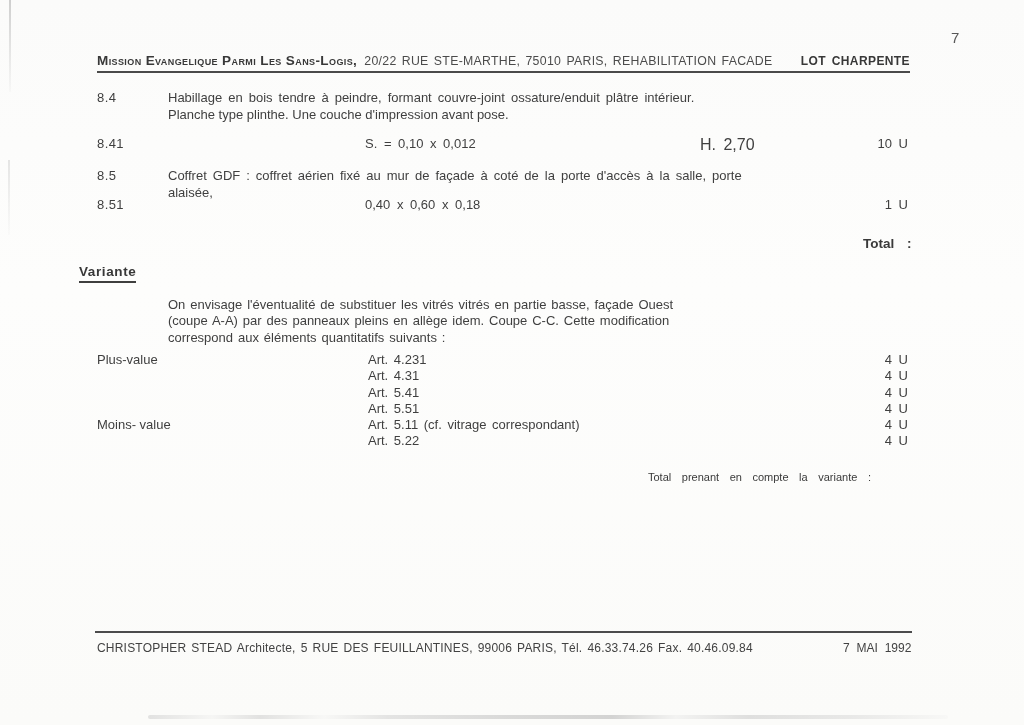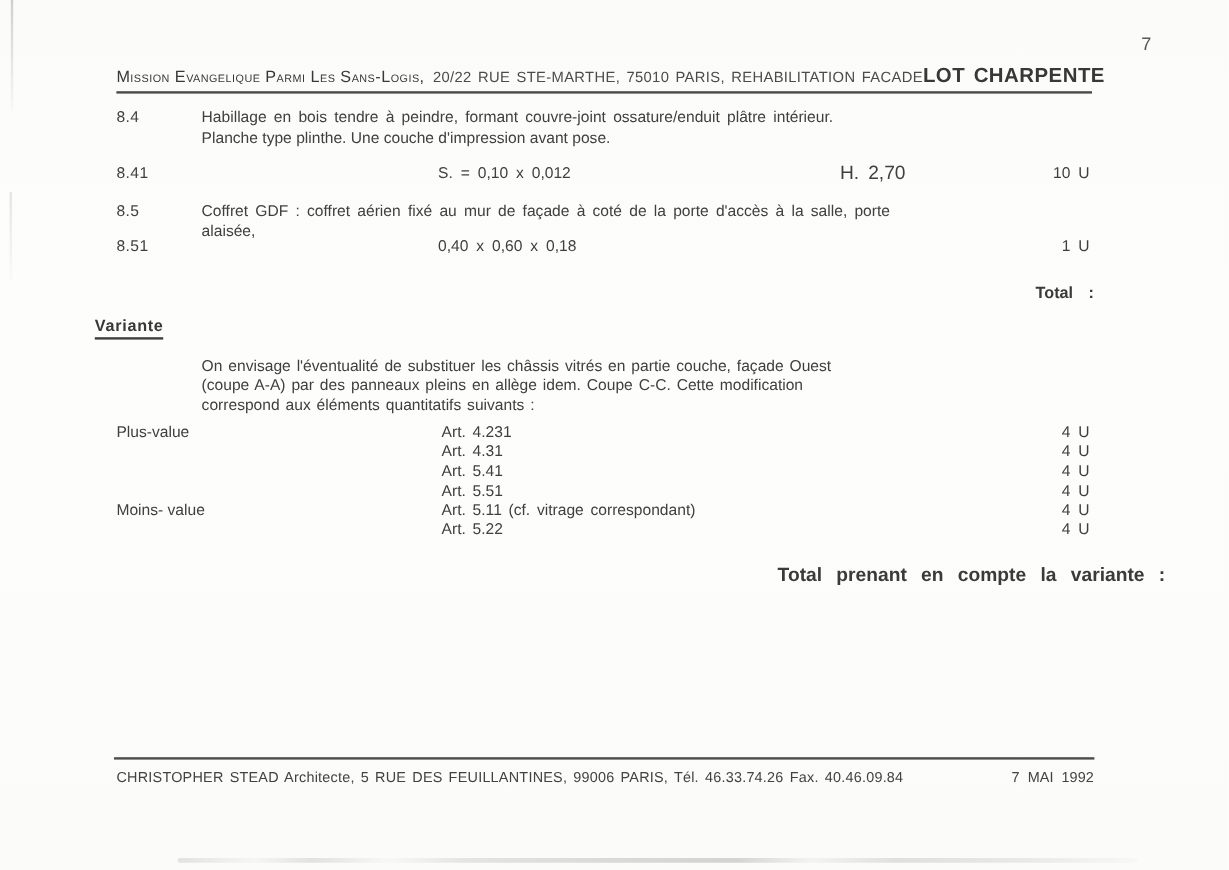--- a/index.html
+++ b/index.html
@@ -34,29 +34,29 @@
   .page-number {
     position:absolute; left:951px; top:29px;
     font-size:15px; color:#585858; letter-spacing:.5px;
   }
   .doc-header {
     position:absolute; left:97px; top:53px; width:813px;
     display:flex; align-items:baseline; white-space:nowrap;
     border-bottom:2px solid #4a4a4a; padding-bottom:3px;
   }
   .doc-header .org {
-    font-weight:normal; font-variant:small-caps; font-size:13.5px;
+    font-weight:bold; font-variant:small-caps; font-size:13.5px;
     letter-spacing:.4px; color:#383838;
   }
   .doc-header .address {
     font-size:12.3px; margin-left:7px; letter-spacing:.3px; color:#4b4b4b;
     word-spacing:1.5px;
   }
   .doc-header .lot {
-    font-weight:bold; font-size:17px; margin-left:auto;
+    font-weight:bold; font-size:12px; margin-left:auto;
     letter-spacing:.4px; color:#383838; word-spacing:2px;
   }
   .ref   { position:absolute; left:97px;  font-size:13px; letter-spacing:.4px; }
   .bline { position:absolute; left:168px; font-size:13px; white-space:nowrap; }
   .ws    { word-spacing:2.4px; }
   .dim   { position:absolute; left:365px; font-size:13px; word-spacing:3px; white-space:nowrap; }
   .hcol  { position:absolute; left:700px; font-size:16px; word-spacing:3px; }
   .qty   { position:absolute; left:828px; width:80px; text-align:right; font-size:13px; word-spacing:3px; }
   .t84-1 { top:90px; }  .t84-2 { top:107px; }
   .t841  { top:136px; }
@@ -77,21 +77,21 @@
   .variant-rows {
     position:absolute; left:97px; top:352px; width:811px;
     font-size:13px;
   }
   .v-row { display:flex; height:16.3px; line-height:16.3px; white-space:nowrap;justify-content:flex-end; }
   .v-label   { width:271px; }
   .v-article { flex:1; word-spacing:2px; }
   .v-qty     { width:60px; text-align:right; word-spacing:3px; }
   .variant-total {
     position:absolute; left:648px; top:471px;
-    font-size:16px; font-weight:bold; color:#3a3a3a; word-spacing:7.5px;
+    font-size:11px; font-weight:normal; color:#3a3a3a; word-spacing:7.5px;
     white-space:nowrap;
   }
   .footer-rule {
     position:absolute; left:95px; top:631px; width:817px; height:2px;
     background:#4c4c4c;
   }
   .footer-architect {
     position:absolute; left:97px; top:641px; font-size:12px;
     color:#424242; letter-spacing:.2px; word-spacing:1.5px; white-space:nowrap;
   }
@@ -130,21 +130,21 @@
   <div class="bline t85-2">alaisée,</div>
 
   <div class="ref t851">8.51</div>
   <div class="dim t851">0,40 x 0,60 x 0,18</div>
   <div class="qty t851">1 U</div>
 
   <div class="section-total">Total :</div>
 
   <div class="variant-heading">Variante</div>
 
-  <div class="desc d0">On envisage l'éventualité de substituer les châssis vitrés en partie couche, façade Ouest</div>
+  <div class="desc d0">On envisage l'éventualité de substituer les vitrés vitrés en partie basse, façade Ouest</div>
   <div class="desc d1">(coupe A-A) par des panneaux pleins en allège idem. Coupe C-C. Cette modification</div>
   <div class="desc d2">correspond aux éléments quantitatifs suivants :</div>
 
   <div class="variant-rows">
     <div class="v-row">
       <span class="v-label">Plus-value</span>
       <span class="v-article">Art. 4.231</span>
       <span class="v-qty">4 U</span>
     </div>
     <div class="v-row">

